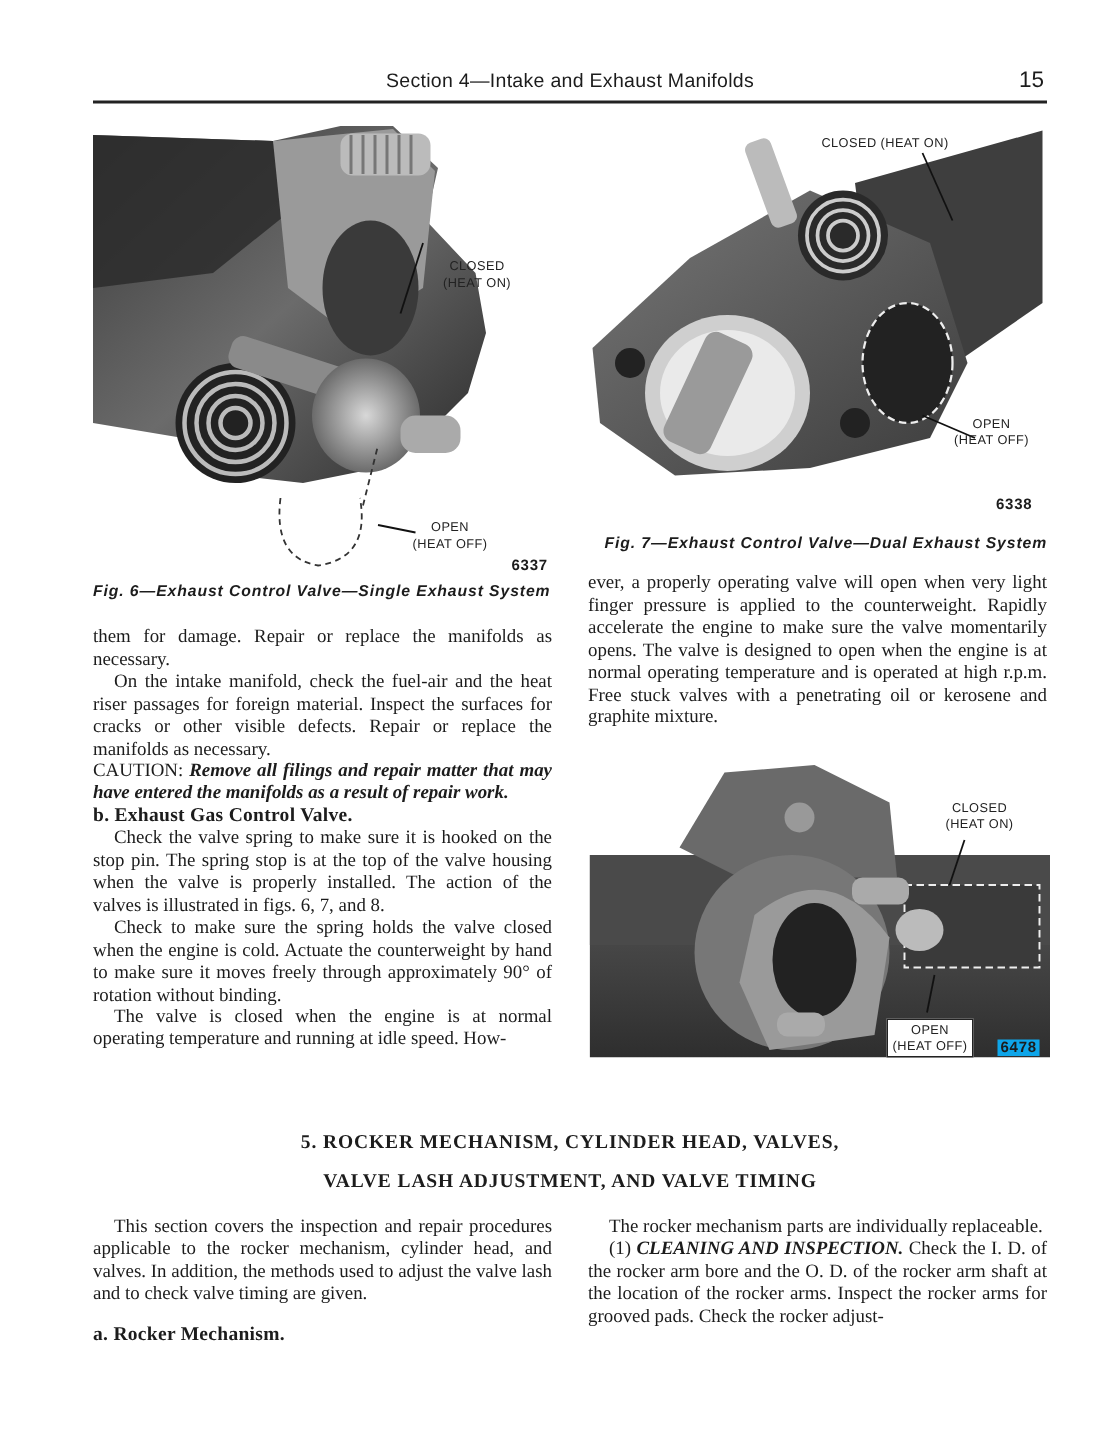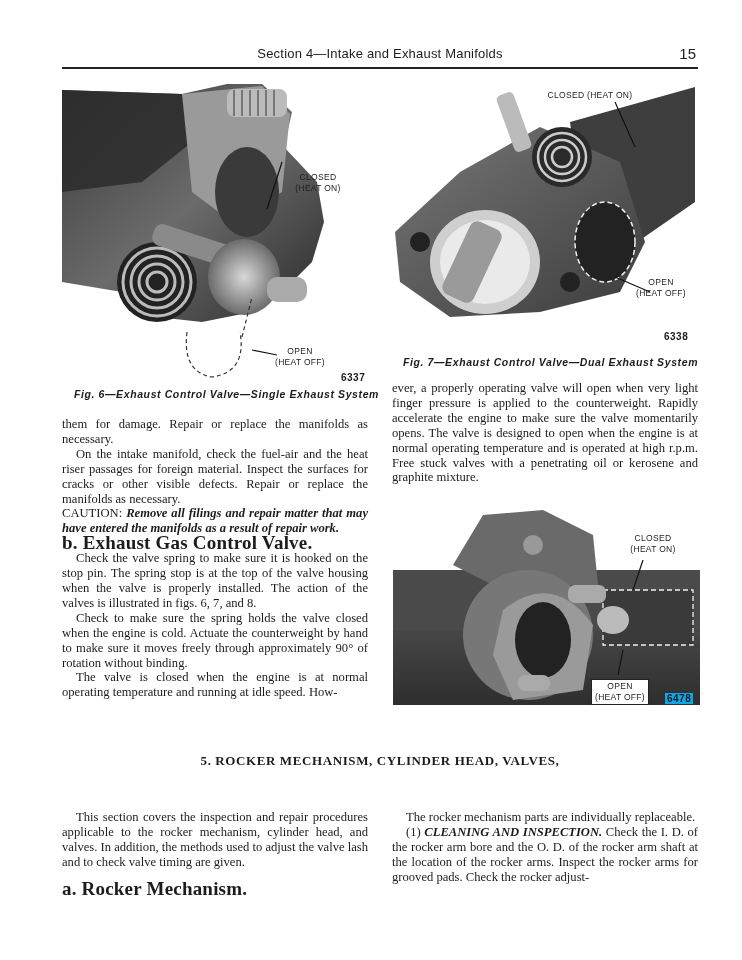--- a/index.html
+++ b/index.html
@@ -16,21 +16,21 @@
   .photo { position: absolute; }
   .label { position: absolute; font-size: 8.5px; line-height: 11px; text-align: center; color: #222; letter-spacing: 0.3px; }
   .fignum { position: absolute; font-size: 10px; font-weight: bold; letter-spacing: 0.5px; }
   .caption { position: absolute; font-size: 10.5px; font-weight: bold; font-style: italic; letter-spacing: 0.6px; white-space: nowrap; }
 
   .col { position: absolute; font-size: 12.6px; line-height: 14.9px; text-align: justify; }
   .col p { margin: 0; text-indent: 14px; }
   .col p.noindent { text-indent: 0; }
   .caution-label { font-style: normal; }
   .caution-body { font-weight: bold; font-style: italic; }
-  .subhead { font-size: 19px; font-weight: bold; margin: 10px 0 8px 0; text-indent: 0 !important; letter-spacing: 0.2px; }
+  .subhead { font-size: 13px; font-weight: bold; margin: 10px 0 8px 0; text-indent: 0 !important; letter-spacing: 0.2px; }
   .section-title { position: absolute; left: 62px; width: 636px; text-align: center; font-size: 13px; font-weight: bold; letter-spacing: 0.6px; line-height: 26px; }
   .bi { font-weight: bold; font-style: italic; }
 </style>
 </head>
 <body>
 
 <div class="header">
   <div class="title sans">Section 4—Intake and Exhaust Manifolds</div>
   <div class="pageno sans">15</div>
 </div>
@@ -79,21 +79,21 @@
   </svg>
   <div class="label sans" style="left:226px; top:100px; width:60px;">
     <div>CLOSED</div>
     <div>(HEAT ON)</div>
   </div>
   <div class="label sans" style="left:208px; top:274px; width:60px;">
     <div>OPEN</div>
     <div>(HEAT OFF)</div>
   </div>
   <div class="fignum sans" style="left:279px; top:300px;">6337</div>
-  <div class="caption sans" style="left:12px; top:316px;">Fig. 6—Exhaust Control Valve—Single Exhaust System</div>
+  <div class="caption sans" style="left:0px; top:316px;">Fig. 6—Exhaust Control Valve—Single Exhaust System</div>
 </div>
 
 <div class="fig" style="left:390px; top:82px; width:310px; height:292px;">
   <svg class="photo" width="310" height="292" viewBox="0 0 310 292">
     <defs>
       <linearGradient id="g7a" x1="0" y1="0" x2="1" y2="1">
         <stop offset="0" stop-color="#777"></stop>
           <stop offset="1" stop-color="#3c3c3c"></stop>
       </linearGradient>
     </defs>
@@ -167,20 +167,21 @@
   </div>
   <div class="label sans" style="left:198px; top:174px; width:56px; background:#fff; border:1px solid #222; padding:1px 0;">
     <div>OPEN</div>
     <div>(HEAT OFF)</div>
   </div>
   <div class="fignum sans" style="left:272px; top:188px; background:#0ea5e9; padding:0 2px;">6478</div>
 </div>
 
 <div class="section-title serif" style="top:748px;">
   <div>5. ROCKER MECHANISM, CYLINDER HEAD, VALVES,</div>
+  <div>VALVE LASH ADJUSTMENT, AND VALVE TIMING</div>
 </div>
 
 <div class="col serif" style="left:62px; top:810px; width:306px;">
   <p>This section covers the inspection and repair procedures applicable to the rocker mechanism, cylinder head, and valves. In addition, the methods used to adjust the valve lash and to check valve timing are given.</p>
   <p class="subhead" style="margin-top:12px;">a. Rocker Mechanism.</p>
 </div>
 
 <div class="col serif" style="left:392px; top:810px; width:306px;">
   <p>The rocker mechanism parts are individually replaceable.</p>
   <p><span>(1) </span><span class="bi">CLEANING AND INSPECTION.</span><span> Check the I. D. of the rocker arm bore and the O. D. of the rocker arm shaft at the location of the rocker arms. Inspect the rocker arms for grooved pads. Check the rocker adjust-</span></p>

